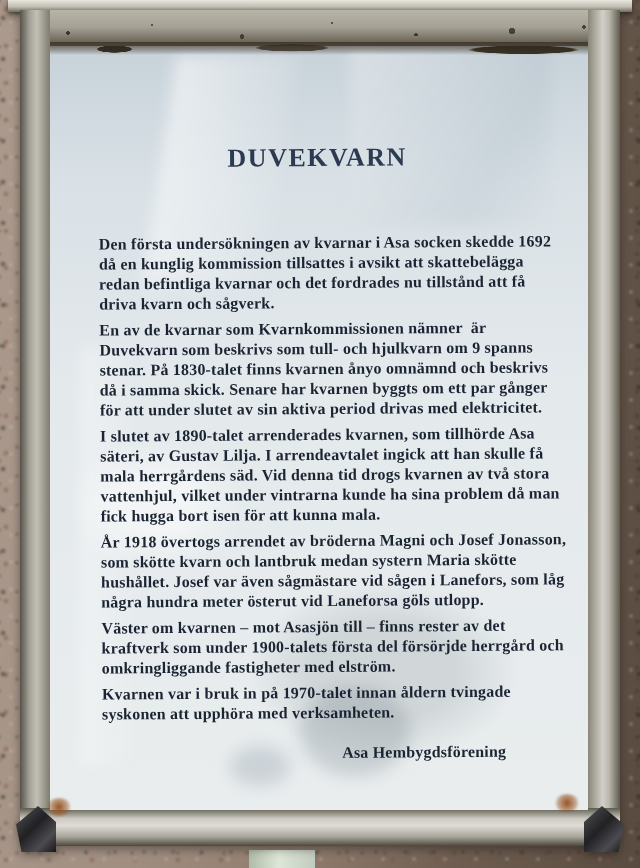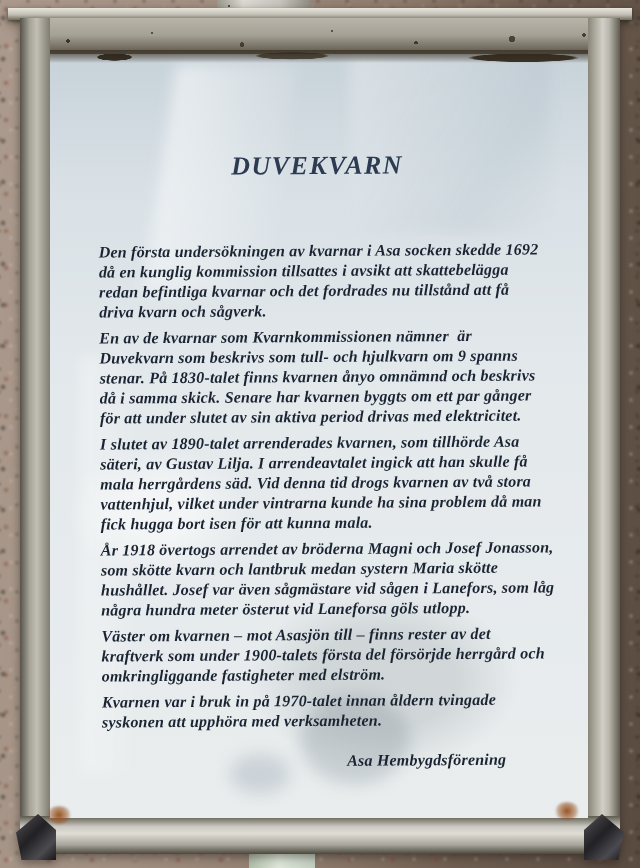--- a/index.html
+++ b/index.html
@@ -28,22 +28,22 @@
       radial-gradient(circle 1.5px at 12px 6px, rgba(40,36,30,.7) 60%, transparent 61%),
       radial-gradient(circle 1.5px at 60px 12px, rgba(40,36,30,.6) 60%, transparent 61%),
       linear-gradient(90deg,#9b988e,#dcdad2 28%,#c6c4bc 68%,#8e8b81);
   }
   .post-bottom{
     position:absolute;left:249px;top:850px;width:66px;height:18px;z-index:1;
     background:linear-gradient(90deg,#aebca8,#dde6d8 45%,#c0ccbe);
     filter:blur(.6px);
   }
   
-  .sign{position:absolute;left:16px;top:8px;width:608px;height:846px;z-index:2;
-        filter:drop-shadow(0 3px 5px rgba(25,20,15,.45));font-style:italic;}
+  .sign{position:absolute;left:16px;top:0;width:608px;height:846px;z-index:2;
+        filter:drop-shadow(0 3px 5px rgba(25,20,15,.45));}
   .flange{
     position:absolute;left:-8px;top:0;width:624px;height:12px;
     background:linear-gradient(180deg,#e8e6de 0%,#c2bfb4 55%,#716d5b 100%);
     box-shadow:0 2px 3px rgba(40,35,25,.5);
   }
   .frame{position:absolute;left:4px;top:10px;width:600px;height:836px;background:#9b978c;}
   .bar-top{
     position:absolute;left:0;right:0;top:0;height:38px;
     background:
       radial-gradient(circle 3px at 8% 60%,  rgba(30,26,20,.75) 60%, transparent 61%),

